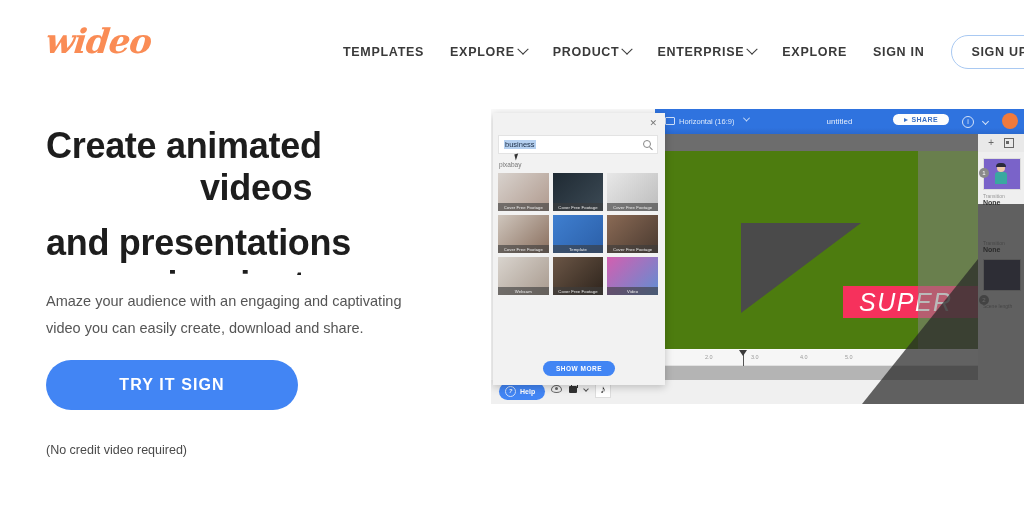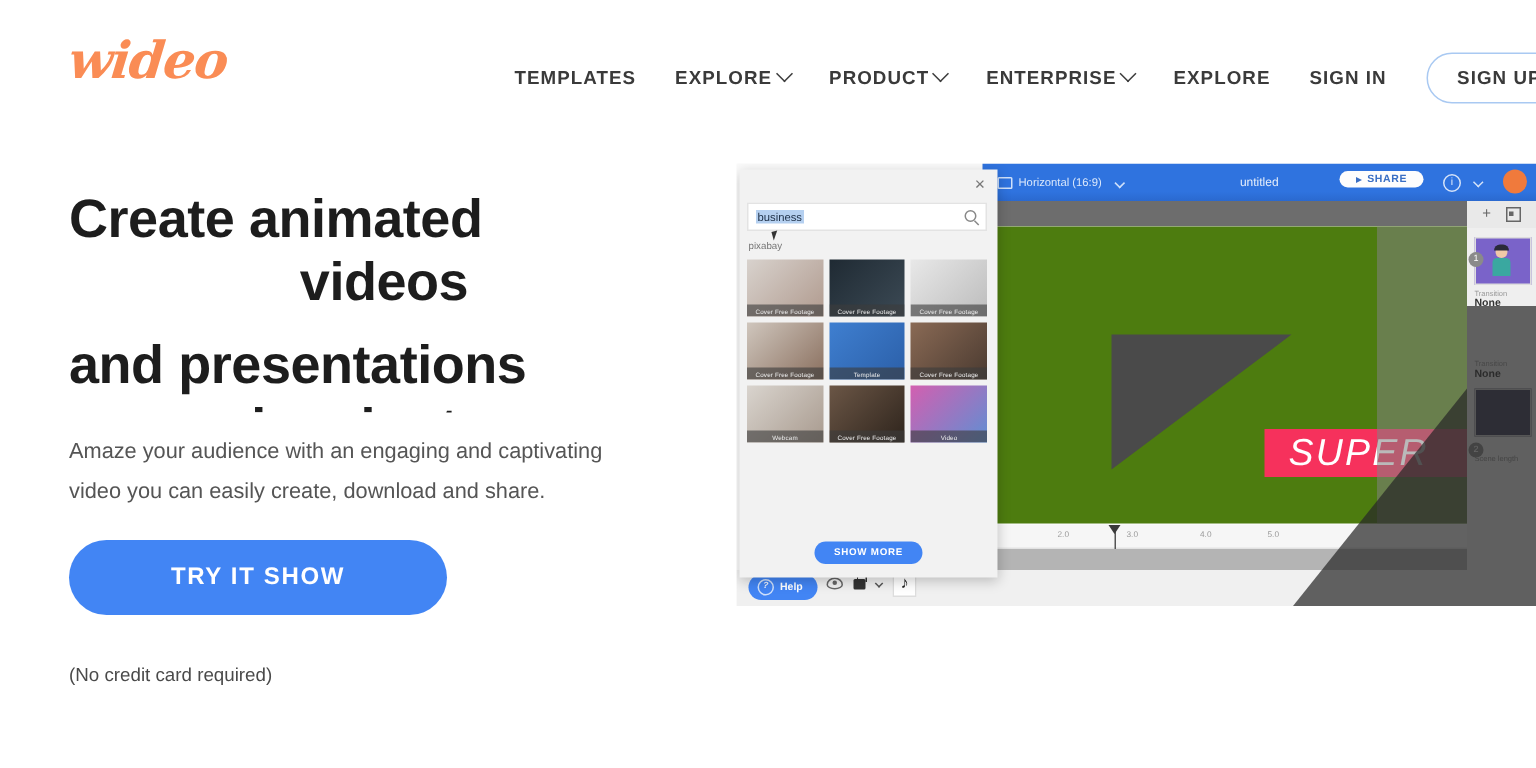--- a/index.html
+++ b/index.html
@@ -66,21 +66,21 @@
   .editor{
     position:absolute;left:491px;top:109px;width:533px;height:295px;
     background:#fafafa;overflow:hidden;
   }
   
   .ed-topbar{
     position:absolute;left:164px;top:0;right:0;height:25px;
     background:linear-gradient(180deg,#2f73df 0%,#2f73df 75%,#2a69cf 100%);
     display:flex;align-items:center;
   }
-  .ed-ratio{display:flex;align-items:flex-end;gap:4px;margin-left:10px;color:#dbe8fb;font-size:7.5px;}
+  .ed-ratio{display:flex;align-items:flex-start;gap:4px;margin-left:10px;color:#dbe8fb;font-size:7.5px;}
   .ed-ratio .sq{width:8px;height:6px;border:1px solid #cfe0fa;border-radius:1px;display:inline-block;}
   .ed-ratio .cv{width:4px;height:4px;border-right:1px solid #cfe0fa;border-bottom:1px solid #cfe0fa;transform:rotate(45deg) translate(-1px,-1px);margin-left:6px;}
   .ed-title{position:absolute;left:0;right:0;text-align:center;color:#e6eefb;font-size:8px;}
   .ed-share{
     position:absolute;right:75px;top:5px;
     background:#fdfdfd;border-radius:12px;padding:2px 11px;
     font-size:7px;font-weight:700;color:#3a6fc4;letter-spacing:.4px;
     display:flex;align-items:center;gap:3px;
   }
   .ed-share .tri{width:0;height:0;border-left:4px solid #3a6fc4;border-top:2.5px solid transparent;border-bottom:2.5px solid transparent;}
@@ -234,22 +234,22 @@
     <h1 class="headline">
       <span>Create animated</span>
       <span class="l2">videos</span>
       <span class="l3">and presentations</span>
       <span class="l2">in minutes</span>
     </h1>
     <p class="subtitle">
       <span>Amaze your audience with an engaging and captivating</span><br>
       <span>video you can easily create, download and share.</span>
     </p>
-    <button class="cta">TRY IT SHOW</button>
-    <div class="nocard">(No credit card required)</div>
+    <button class="cta">TRY IT SIGN</button>
+    <div class="nocard">(No credit video required)</div>
   </div>
 
   <div class="editor">
 
     <div class="ed-topbar">
       <div class="ed-ratio">
         <i class="sq"></i>
         <span>Horizontal (16:9)</span>
         <i class="cv"></i>
       </div>

